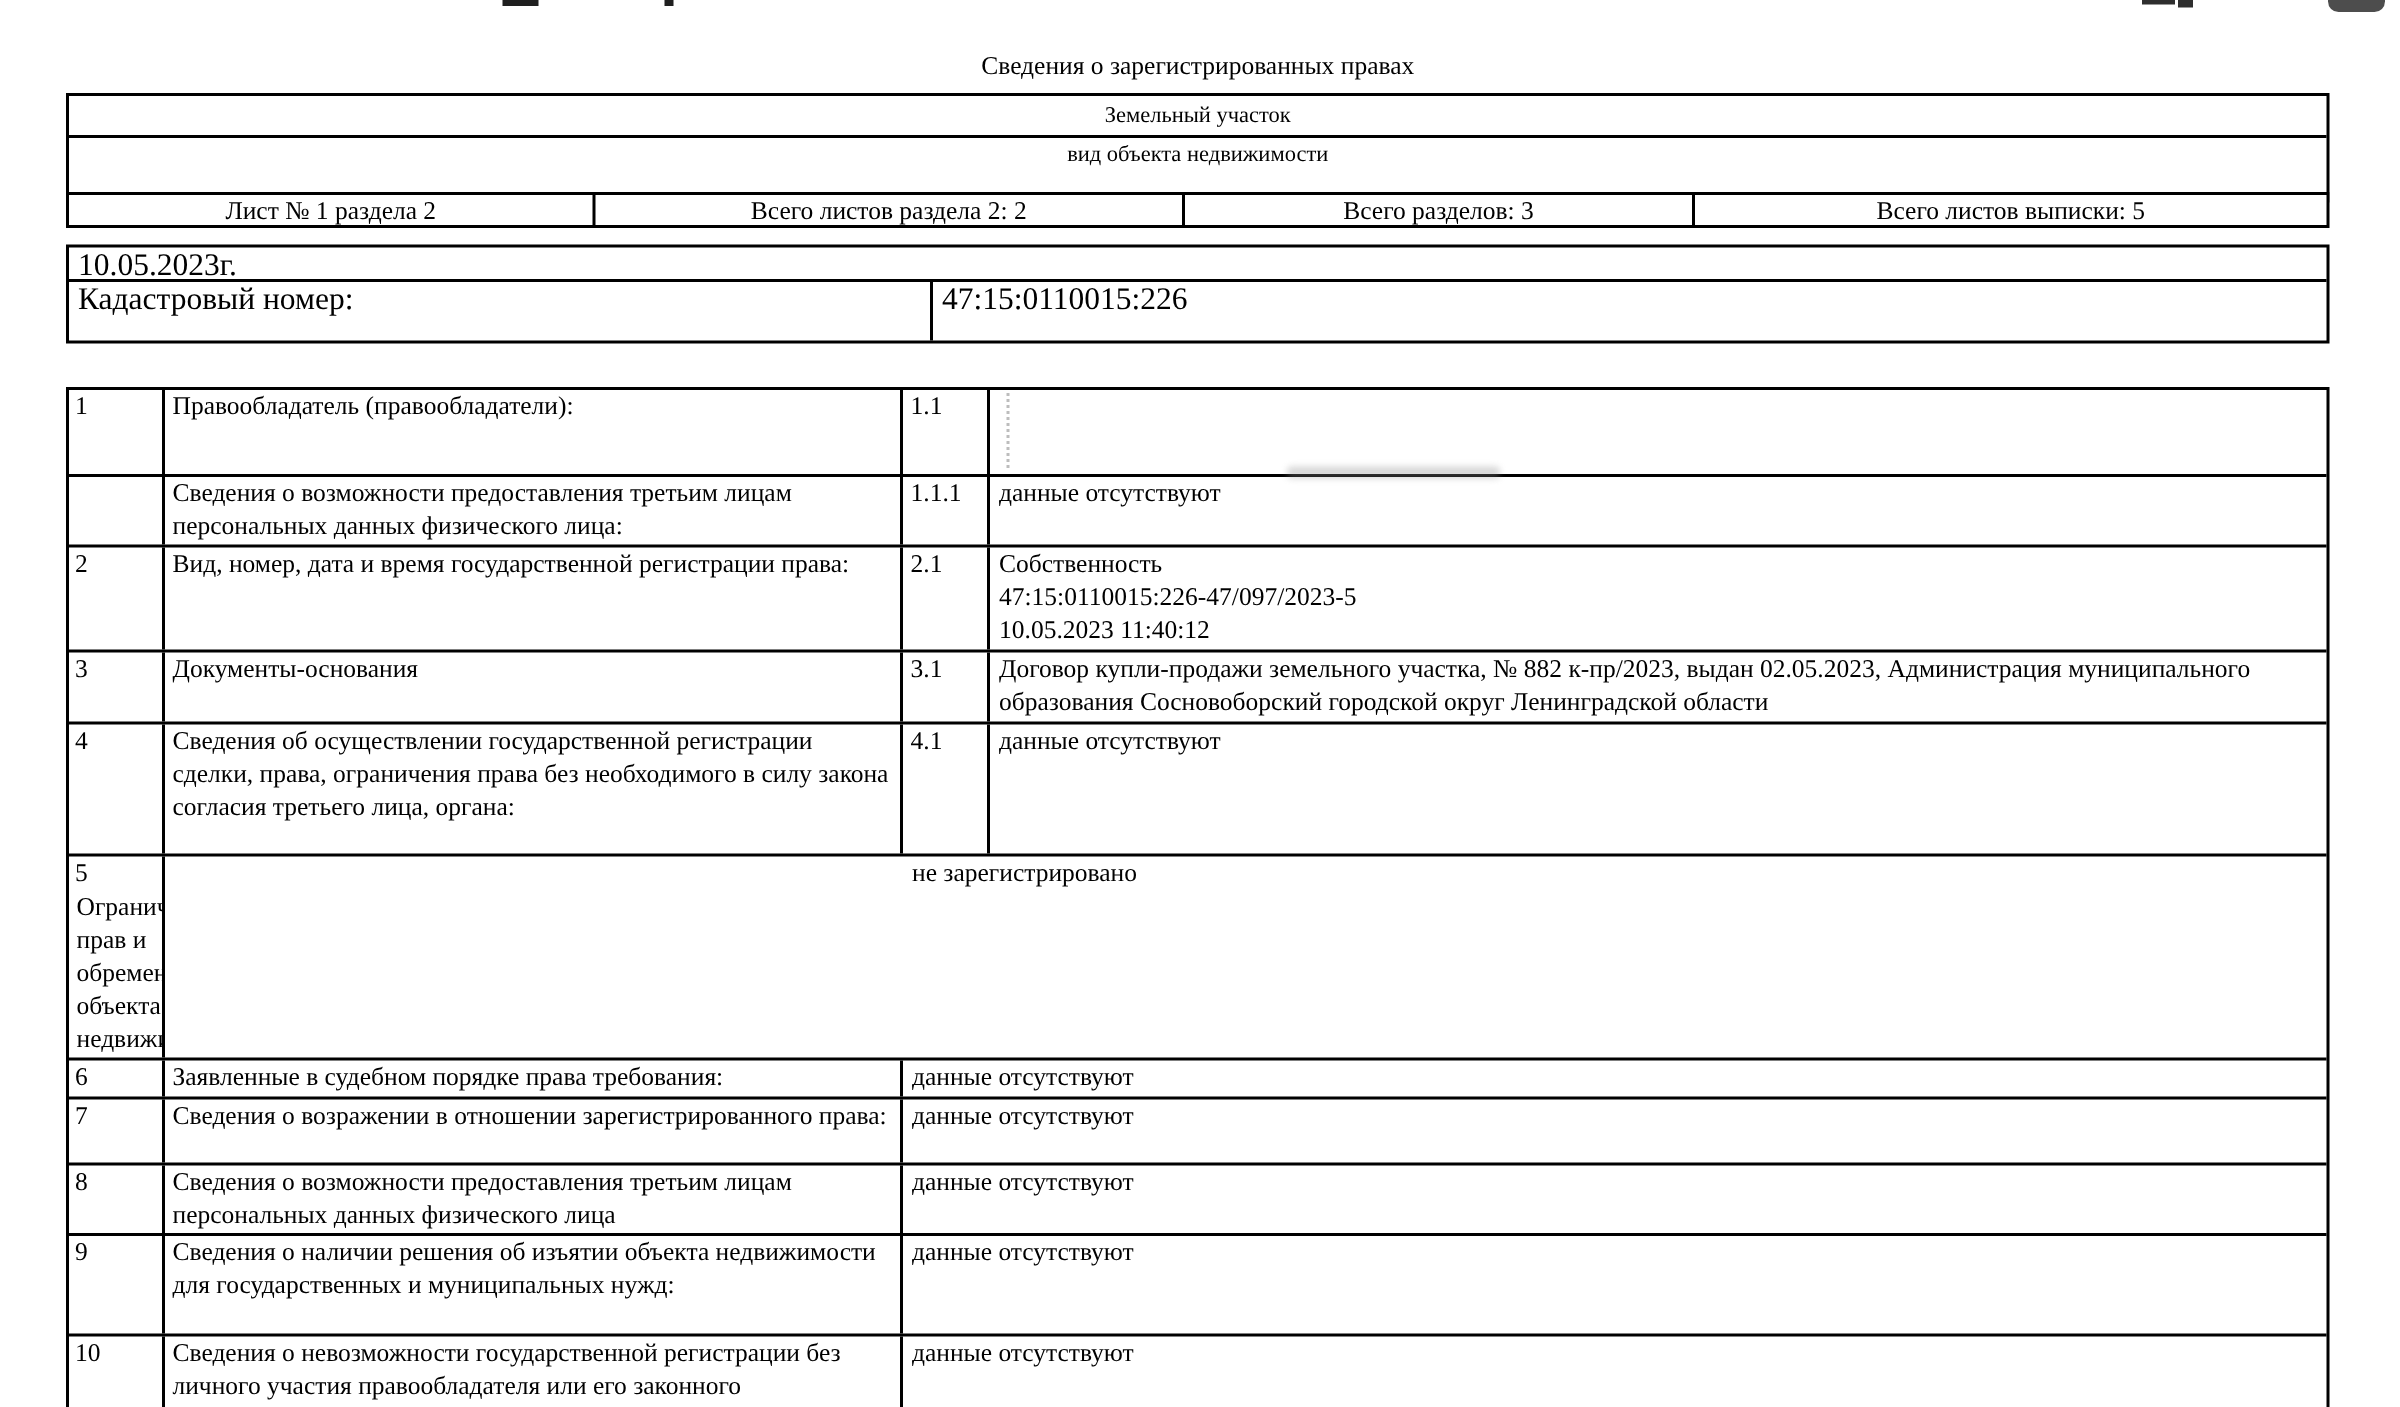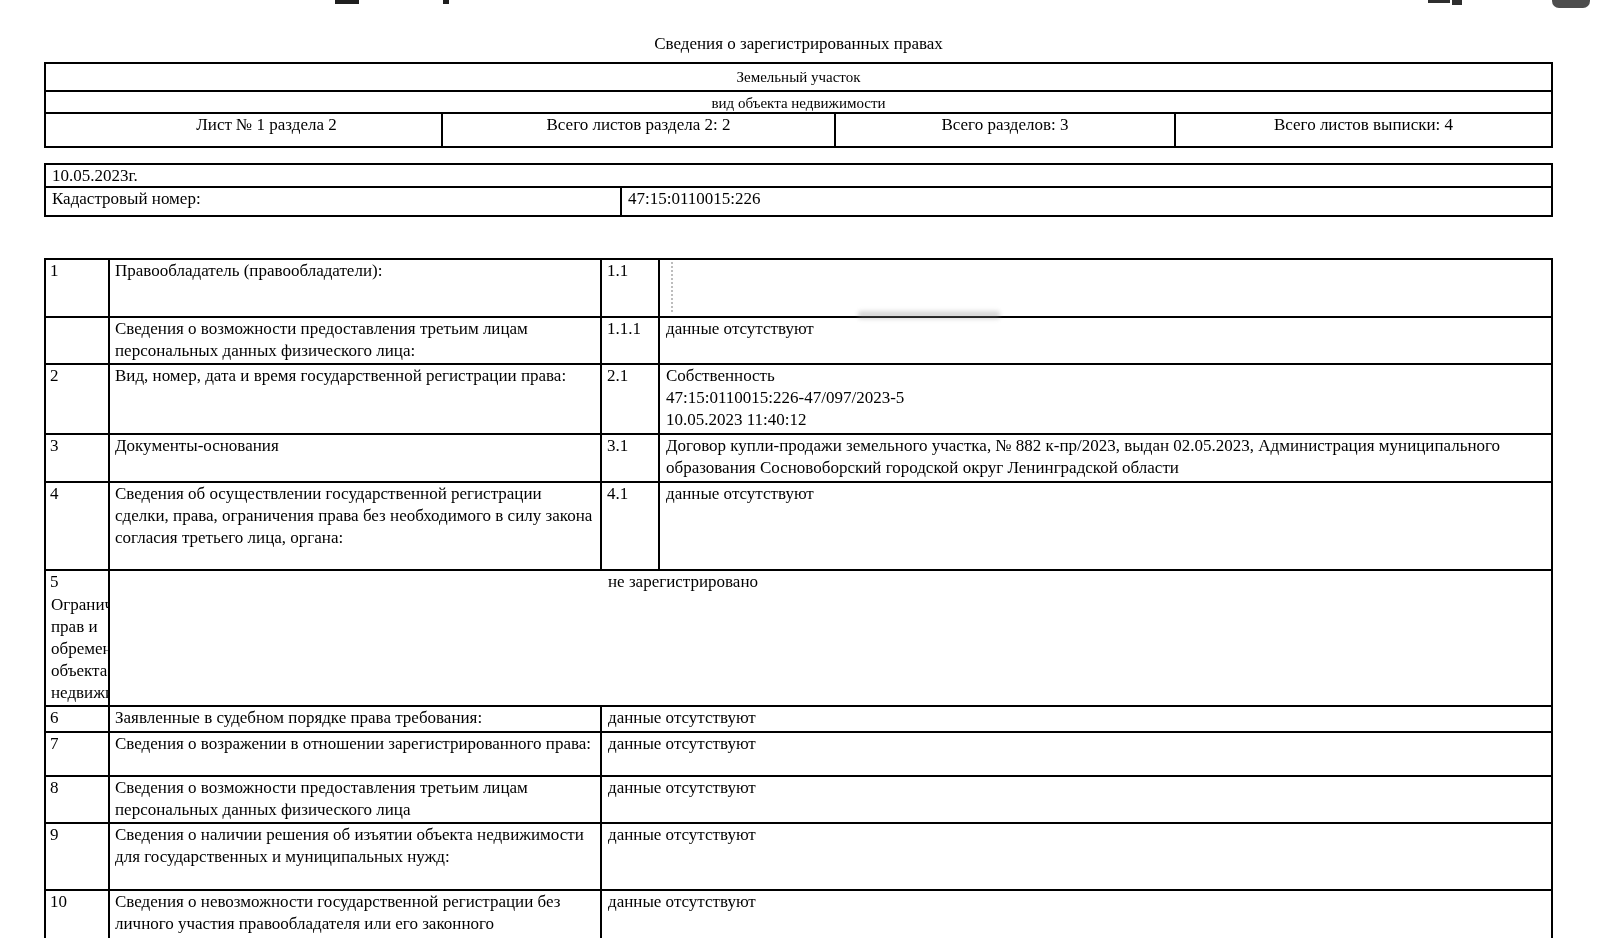--- a/index.html
+++ b/index.html
@@ -29,35 +29,35 @@
   .tbl{position:absolute;left:44px;width:1509px;border:2px solid #000;box-sizing:border-box;background:#fff;}
   .tbl .row{box-sizing:border-box;}
 
   
   #object-table{top:62px;}
   #object-table .row{width:100%;text-align:center;font-size:15px;}
   #object-table .row.r1{height:28px;line-height:27px;border-bottom:2px solid #000;}
   #object-table .row.r2{height:41px;line-height:22px;}
 
   
-  #sheet-table{top:112px;display:flex;height:36px;padding-left:46px;}
+  #sheet-table{top:128px;display:flex;height:24px;}
   #sheet-table .hcell{
     box-sizing:border-box;border-right:2px solid #000;
     text-align:center;font-size:17px;line-height:22px;padding-top:0;
   }
   #sheet-table .hcell:nth-child(1){width:351px;}
   #sheet-table .hcell:nth-child(2){width:393px;}
   #sheet-table .hcell:nth-child(3){width:340px;}
   #sheet-table .hcell:nth-child(4){flex:1;border-right:none;}
 
   
   #meta-table{top:163px;}
-  #meta-table .row{font-size:17px;line-height:22px;}
+  #meta-table .row{font-size:21px;line-height:22px;}
   #meta-table .row.r1{height:23px;border-bottom:2px solid #000;padding-left:6px;box-sizing:border-box;}
-  #meta-table .row.r2{height:27px;display:flex;}
+  #meta-table .row.r2{height:39px;display:flex;}
   #meta-table .mcell{box-sizing:border-box;padding-left:6px;}
   #meta-table .mcell.mlabel{width:576px;border-right:2px solid #000;}
   #meta-table .mcell.mvalue{flex:1;}
 
   
   #rights-table{top:258px;border-bottom:3px solid #000;}
   .trow{
     display:grid;
     grid-template-columns:64px 492px 58px 1fr;
     border-bottom:2px solid #000;
@@ -98,21 +98,21 @@
 
 <div class="tbl" id="object-table">
   <div class="row r1">Земельный участок</div>
   <div class="row r2">вид объекта недвижимости</div>
 </div>
 
 <div class="tbl" id="sheet-table">
   <div class="hcell">Лист № 1 раздела 2</div>
   <div class="hcell">Всего листов раздела 2: 2</div>
   <div class="hcell">Всего разделов: 3</div>
-  <div class="hcell">Всего листов выписки: 4</div>
+  <div class="hcell">Всего листов выписки: 5</div>
 </div>
 
 <div class="tbl" id="meta-table">
   <div class="row r1">10.05.2023г.</div>
   <div class="row r2">
     <div class="mcell mlabel">Кадастровый номер:</div>
     <div class="mcell mvalue">47:15:0110015:226</div>
   </div>
 </div>
 

